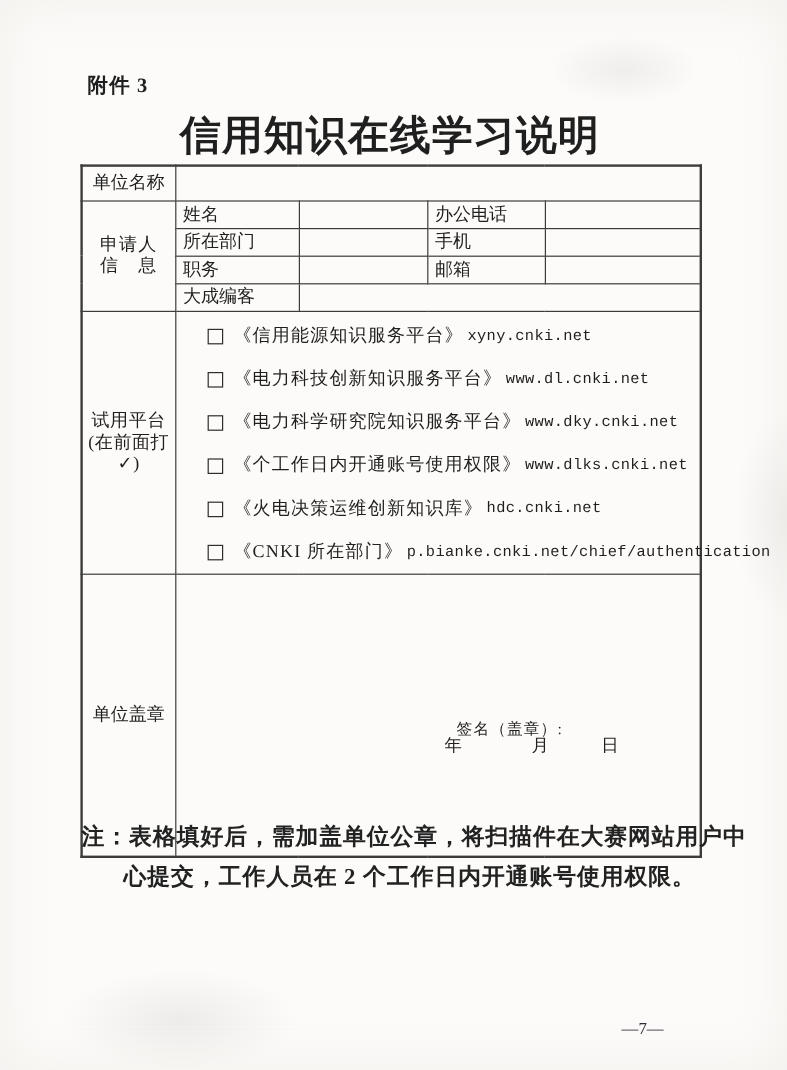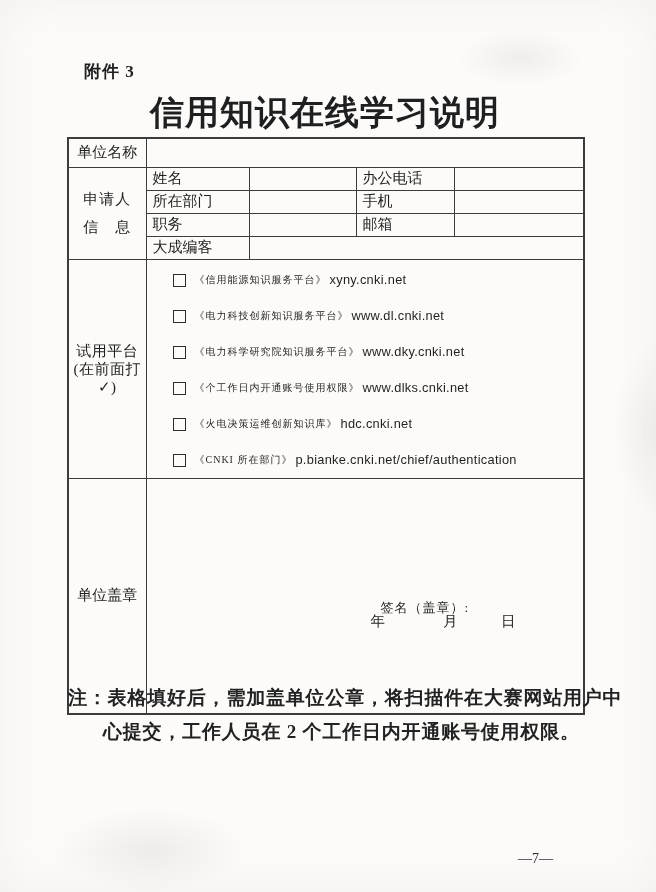--- a/index.html
+++ b/index.html
@@ -12,52 +12,52 @@
     position:relative;width:656px;height:892px;overflow:hidden;
     color:#1f1f1f;
     background:
       radial-gradient(90px 40px at 520px 58px, rgba(185,183,178,.20), transparent 70%),
       radial-gradient(140px 60px at 150px 850px, rgba(185,183,178,.22), transparent 70%),
       radial-gradient(60px 120px at 654px 430px, rgba(190,188,183,.18), transparent 70%),
       #fcfbf9;
     box-shadow:inset 0 0 45px rgba(205,203,198,.22);
   }
   .attachment{
-    position:absolute;left:84px;top:60px;
+    position:absolute;left:73px;top:60px;
     font-size:17px;font-weight:700;letter-spacing:1px;
   }
   .title{
     position:absolute;left:67px;top:90px;width:516px;margin:0;
     text-align:center;font-size:34px;font-weight:700;letter-spacing:1px;
   }
   table.form{
     position:absolute;left:67px;top:137px;width:516px;
     border-collapse:collapse;table-layout:fixed;
     border:2px solid #3c3c3c;
   }
   table.form td{
     border:1px solid #3c3c3c;
     padding:0;font-size:15px;vertical-align:middle;
     overflow:visible;
   }
   .c{text-align:center;margin-left:20px;}
   .pre{white-space:pre-line;}
   .lbl-left{padding-left:6px !important;}
-  .applicant-lbl{line-height:28px;letter-spacing:1px;}
+  .applicant-lbl{line-height:18px;letter-spacing:1px;}
   .platform-lbl{font-size:14.5px;line-height:18px;letter-spacing:.5px;}
   .platform-cell{vertical-align:top !important;padding:2px 0 0 26px !important;}
   .opt{height:36px;display:flex;align-items:center;white-space:nowrap;}
   .cb{
     width:11px;height:11px;flex:none;
     border:1.5px solid #2d2d2d;background:transparent;
     margin-right:9px;margin-top:1px;
   }
-  .opt-title{font-size:10px;letter-spacing:1px;}
+  .opt-title{font-size:15px;letter-spacing:1px;}
   .opt-url{
-    font-family:Liberation Sans, sans-serif;
+    font-family:Liberation Mono, monospace;
     font-size:12.8px;letter-spacing:.3px;margin-left:3px;
   }
   .seal-cell{position:relative;}
   .sig-line{position:absolute;left:234px;top:120px;font-size:13px;letter-spacing:1px;}
   .date-line{position:absolute;left:224px;top:133px;font-size:14.5px;}
   .note{
     position:absolute;left:68px;top:681px;width:590px;box-sizing:border-box;
     padding-left:35px;text-indent:-35px;
     font-size:19px;line-height:34px;font-weight:600;letter-spacing:.8px;
     white-space:pre-line;color:#222;

